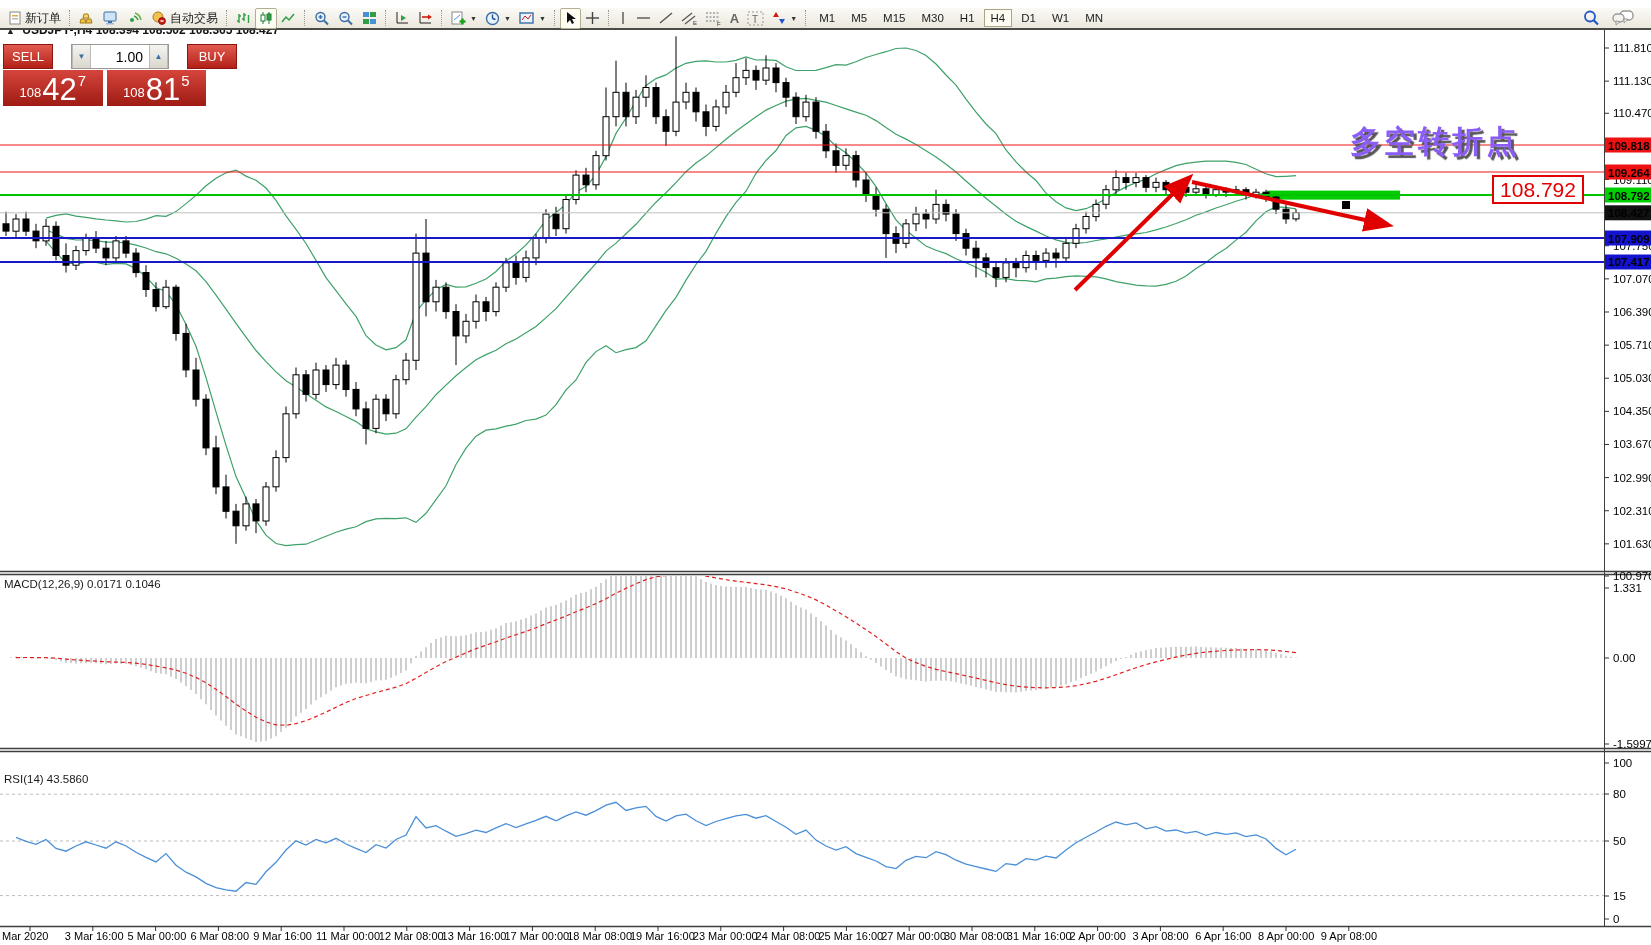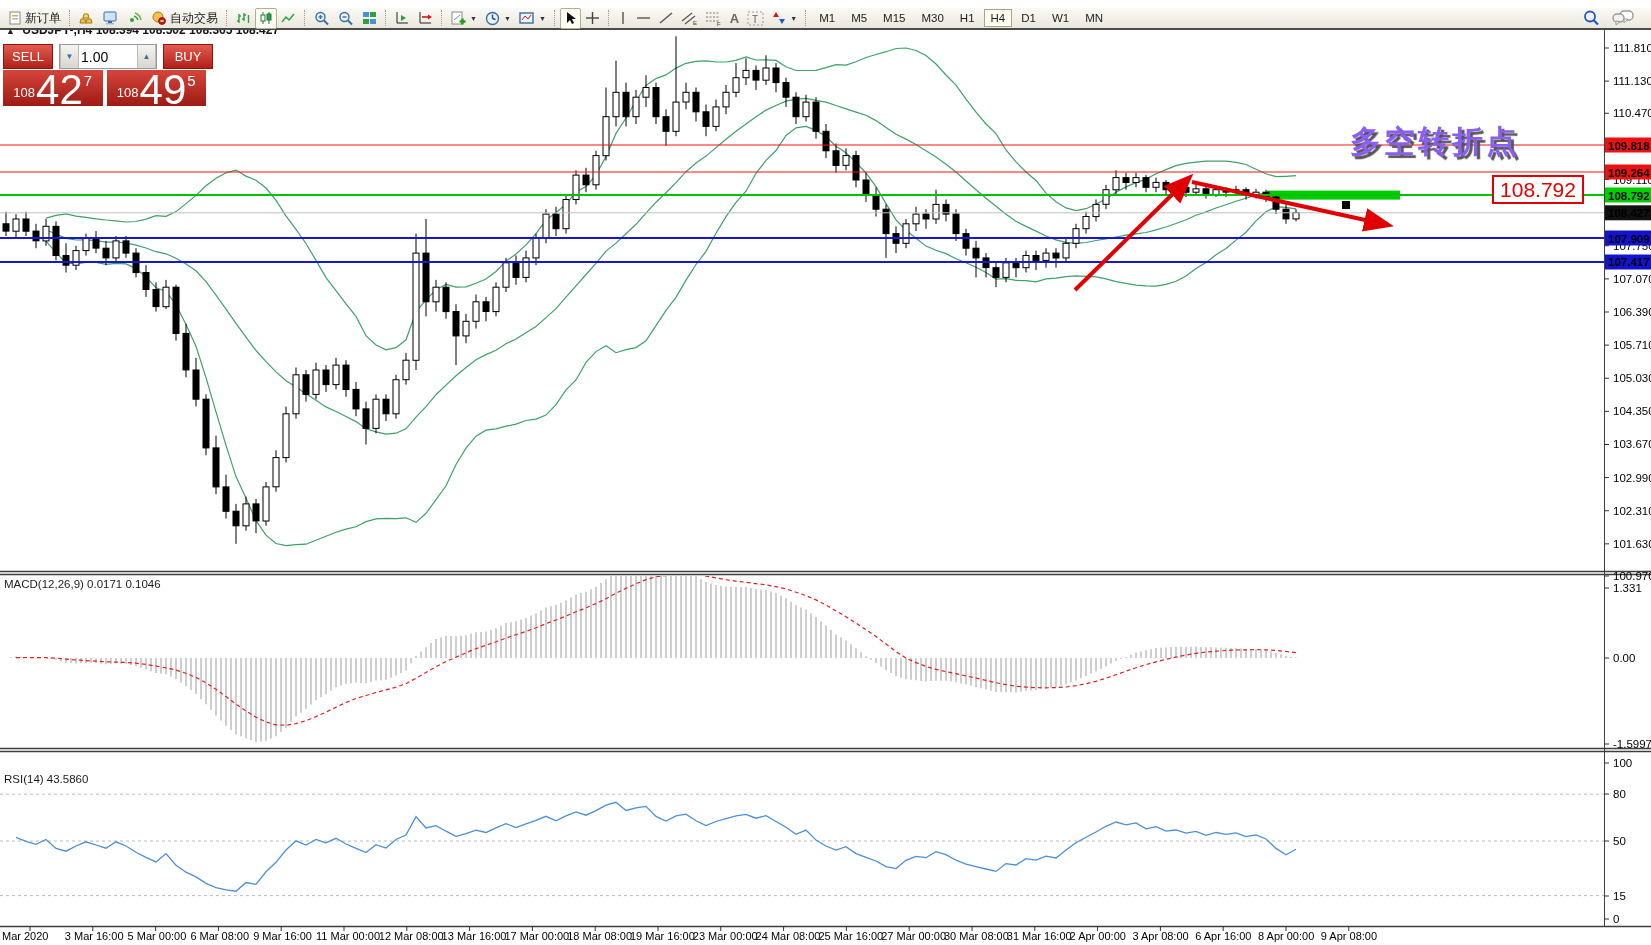--- a/index.html
+++ b/index.html
@@ -15,33 +15,33 @@
   .sep{width:1px;height:16px;border-left:1px dotted #9a9a92;margin:0 4px;}
   .caret{font-size:7px;color:#333;margin-left:1px;}
   .tf{font-size:11.5px;padding:2px 6px;color:#1d1d1d;border:1px solid transparent;margin:0 1px;text-align:center;}
   .tf.active{background:#fdfcf0;border-color:#aaa488;}
   .tb-right{margin-left:auto;display:flex;gap:12px;padding-right:12px;align-items:center;}
   .icon{display:inline-flex;}
   
   .symbol-title{position:absolute;left:6px;top:23px;z-index:4;font-size:12px;font-weight:bold;color:#141414;}
   .symbol-title .tri{font-size:9px;margin-right:4px;color:#222;}
   .trade-panel{position:absolute;left:3px;top:44px;width:203px;z-index:4;user-select:none;}
-  .tp-row1{display:flex;height:25px;gap:6px;}
+  .tp-row1{display:flex;height:25px;gap:18px;}
   .tp-sell,.tp-buy{flex:0 0 48px;background:linear-gradient(#e25b50,#b22017);color:#fff;
     border:1px solid #8d1510;font-size:13px;display:flex;align-items:center;justify-content:center;}
   .tp-vol{flex:1;display:flex;border:1px solid #999;background:#fff;box-sizing:border-box;}
   .tp-step{width:19px;background:linear-gradient(#f5f4f0,#d9d6cc);border:none;border-left:1px solid #bbb;
     border-right:1px solid #bbb;color:#3a6ea5;font-size:8px;padding:0;cursor:default;}
-  .tp-input{flex:1;width:50px;border:none;outline:none;text-align:left;font-size:14px;padding-right:6px;
+  .tp-input{flex:1;width:50px;border:none;outline:none;text-align:right;font-size:14px;padding-right:6px;
     font-family:"Liberation Sans",sans-serif;}
   .tp-row2{display:flex;gap:4px;margin-top:1px;height:36px;}
   .tp-price{flex:1;background:linear-gradient(#d6453c,#9e1b13);color:#fff;display:flex;
     align-items:flex-end;justify-content:center;padding-bottom:2px;}
   .tp-small{font-size:13px;margin-bottom:4px;}
-  .tp-big{font-size:42px;line-height:29px;margin:0 1px;}
+  .tp-big{font-size:31px;line-height:29px;margin:0 1px;}
   .tp-sup{font-size:15px;align-self:flex-start;margin-top:2px;}
   .panel-label{position:absolute;z-index:3;font-size:11.5px;color:#1b1b1b;}
   .annotation{position:absolute;left:1350px;top:121px;z-index:3;font-size:31px;font-weight:bold;
     color:#8b5cf6;letter-spacing:3px;text-shadow:3px 3px 1px #575757;}
   .price-flag{position:absolute;left:1492px;top:175px;width:88px;height:25px;z-index:3;
     border:2px solid #e30000;background:#fff;color:#e30000;font-size:21px;
     display:flex;align-items:center;justify-content:center;}
   #chart-svg{position:absolute;left:0;top:0;z-index:1;}
   #chart-svg text{font-family:"Liberation Sans","DejaVu Sans",sans-serif;fill:#000;}
 </style>
@@ -1007,21 +1007,21 @@
       <div class="tp-buy">BUY</div>
     </div>
     <div class="tp-row2">
       <div class="tp-price">
         <span class="tp-small">108</span>
         <span class="tp-big">42</span>
         <span class="tp-sup">7</span>
       </div>
       <div class="tp-price">
         <span class="tp-small">108</span>
-        <span class="tp-big">49</span>
+        <span class="tp-big">81</span>
         <span class="tp-sup">5</span>
       </div>
     </div>
   </div>
 
   <div class="panel-label" style="left:4px;top:578px;">MACD(12,26,9) 0.0171 0.1046</div>
   <div class="panel-label" style="left:4px;top:754px;margin-top:19px;">RSI(14) 43.5860</div>
 
   <div class="annotation">多空转折点</div>
   <div class="price-flag">108.792</div>

